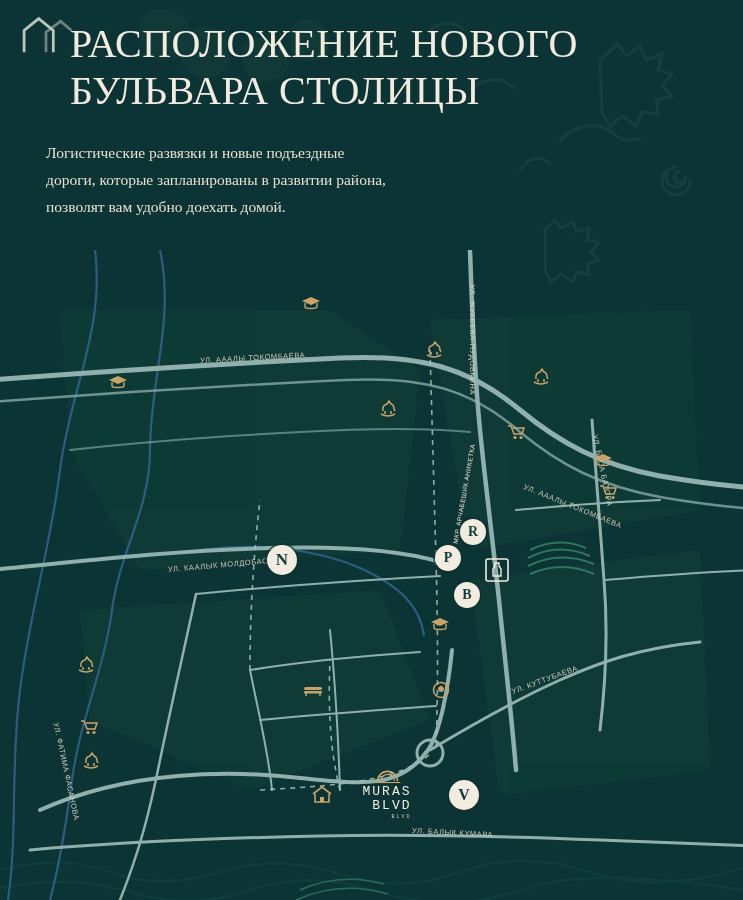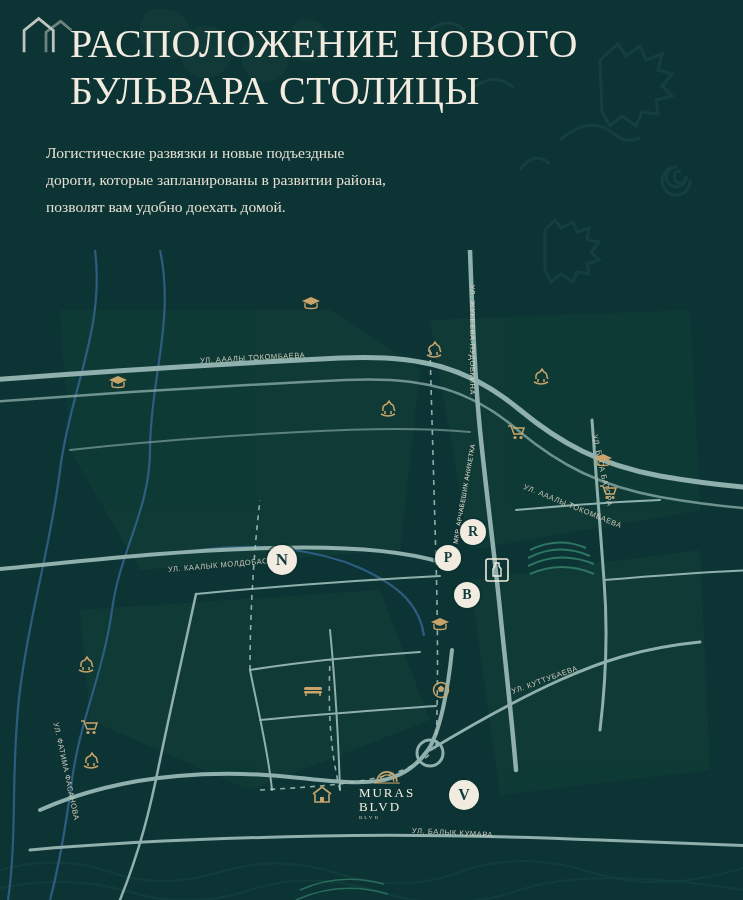--- a/index.html
+++ b/index.html
@@ -128,23 +128,23 @@
     font-family: "Liberation Sans", sans-serif;
     font-size: 6.5px;
     letter-spacing: 0.4px;
     white-space: nowrap;
     transform-origin: left center;
   }
   
   .brand {
     position: absolute;
     transform: translate(-50%, -50%);
-    text-align: left;
+    text-align: right;
     color: #f2ece0;
-    font-family: Liberation Serif, serif;
+    font-family: Liberation Mono, monospace;
   }
   .brand .sun {
     display: block;
     margin: 0 auto 2px auto;
   }
   .brand .b1 {
     font-size: 13px;
     letter-spacing: 2px;
     line-height: 1.05;
     display: block;

